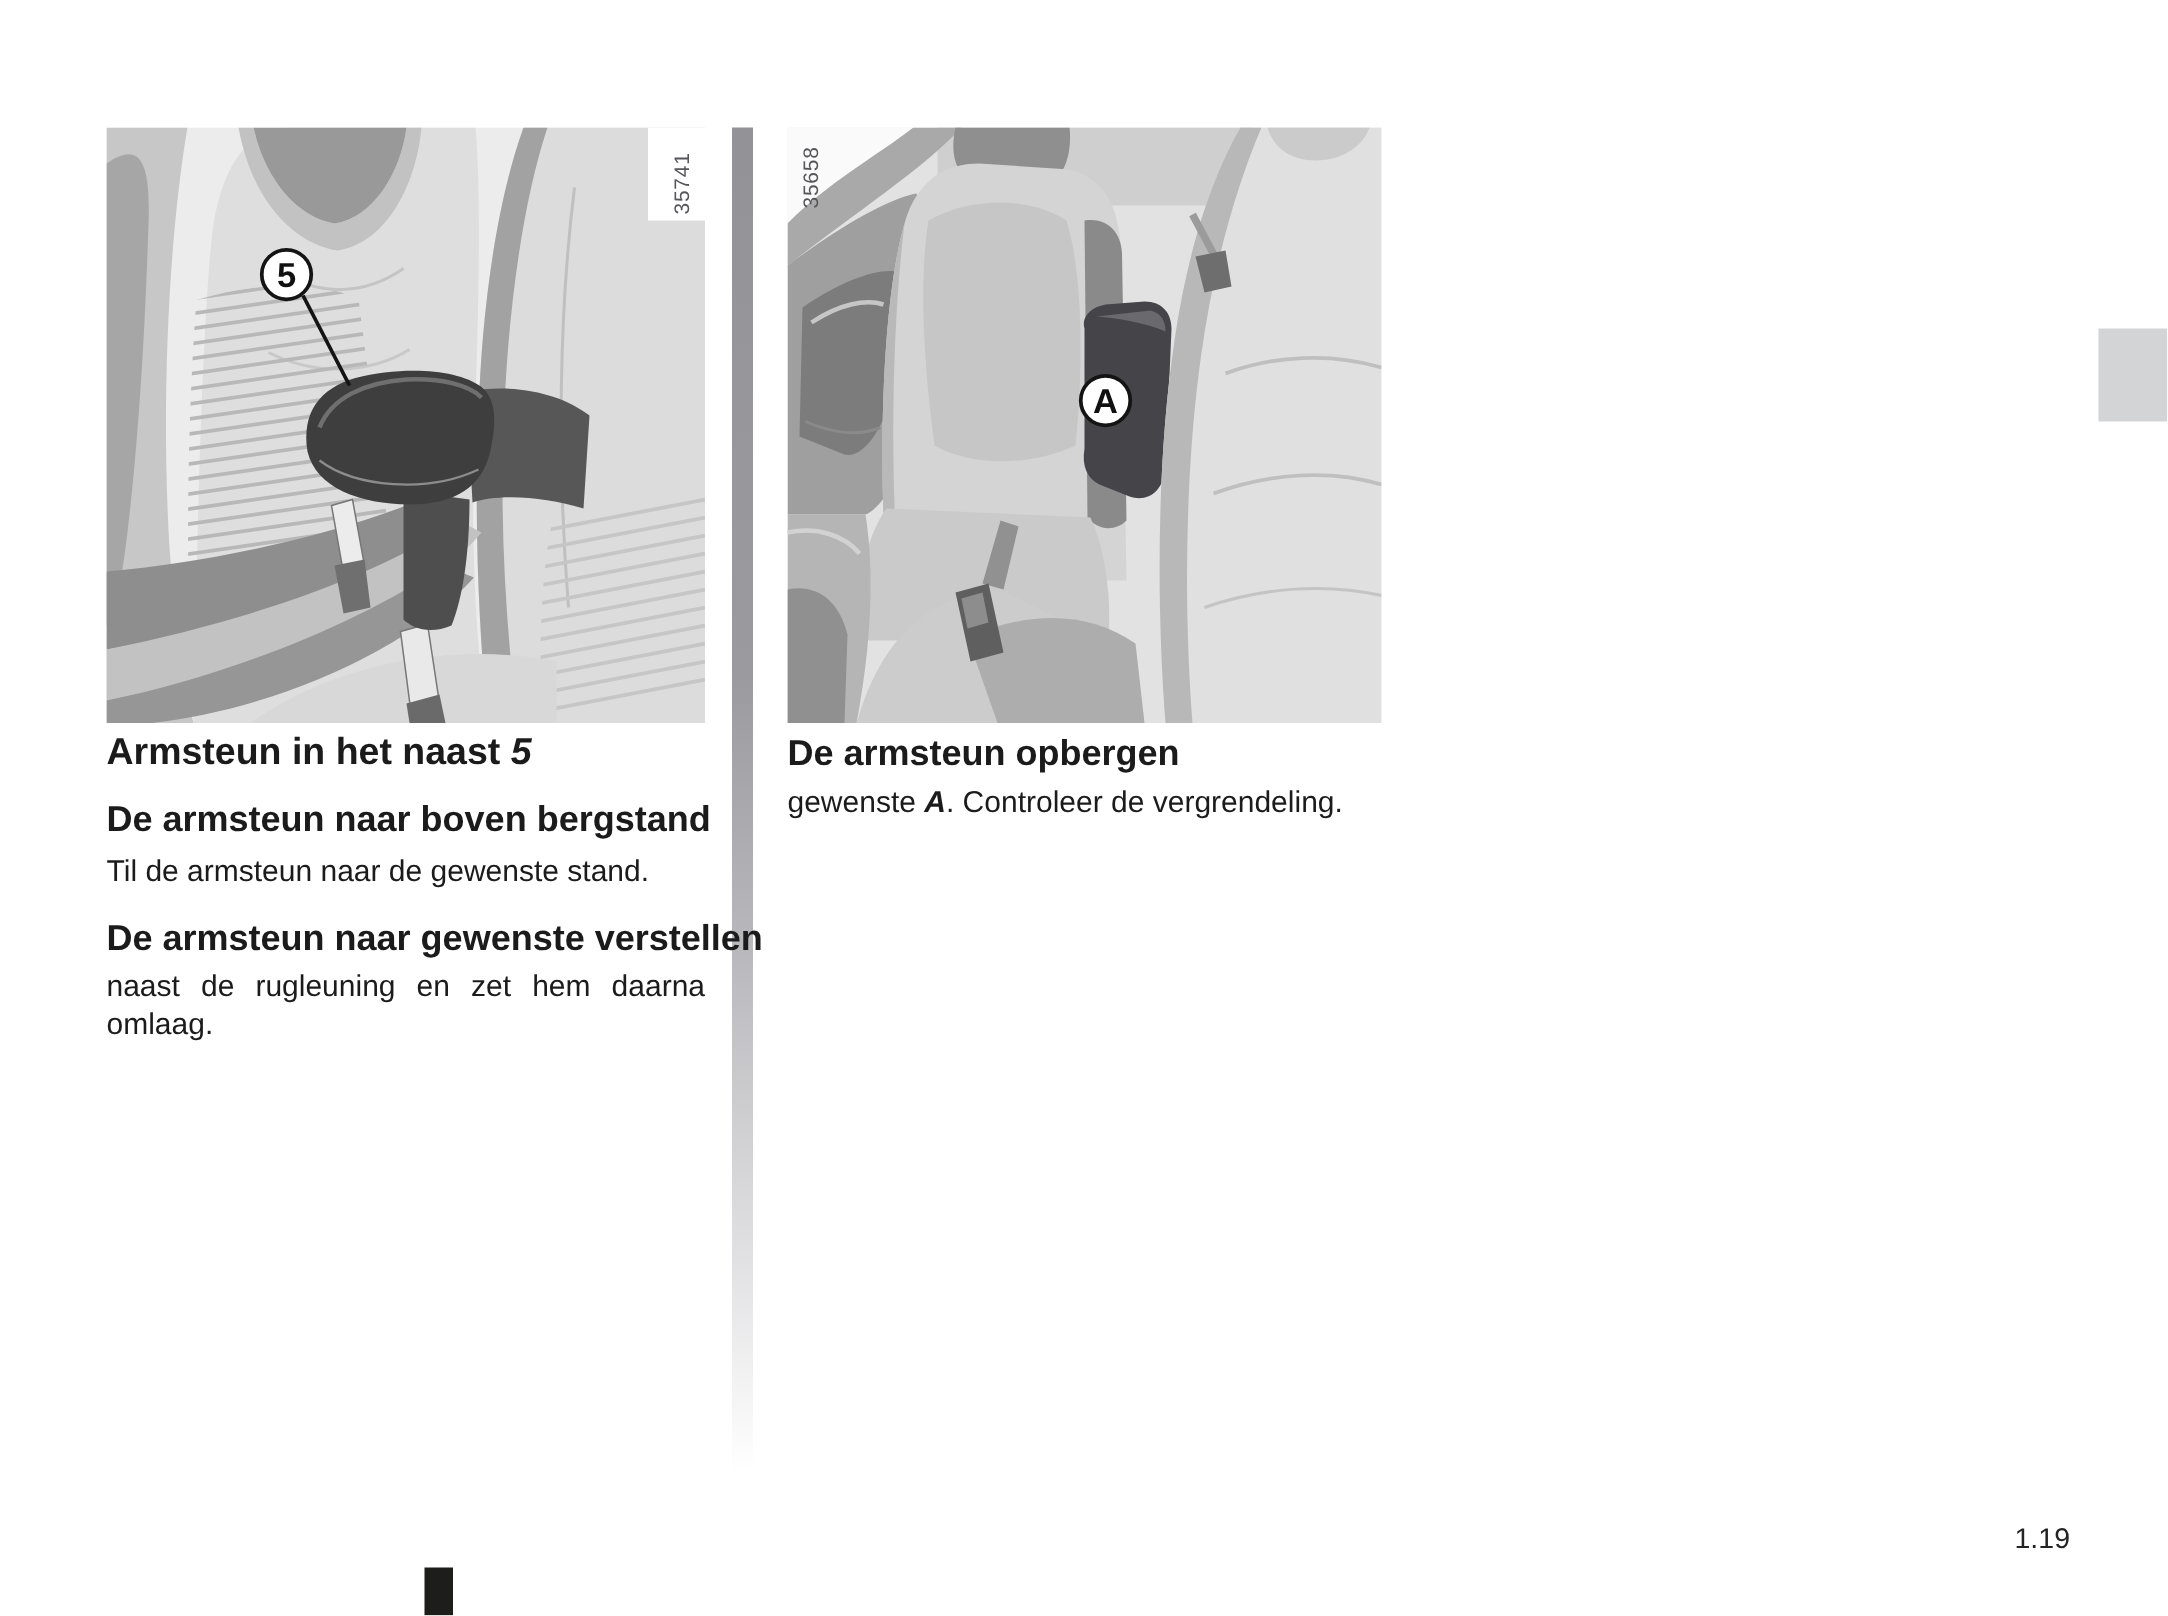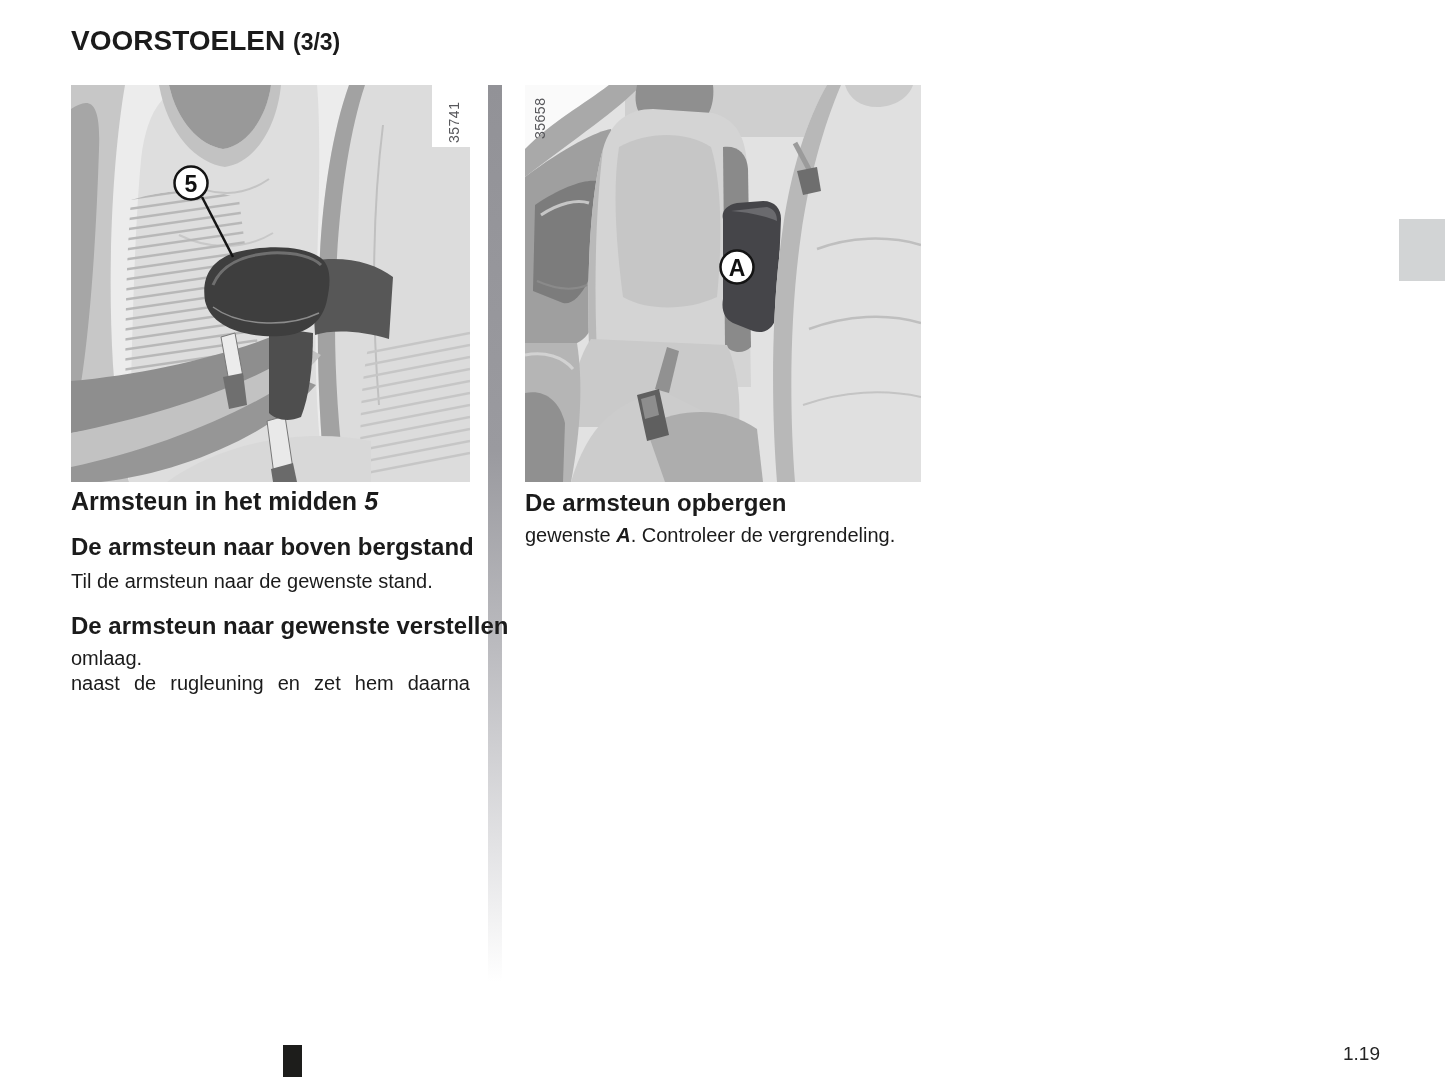--- a/index.html
+++ b/index.html
@@ -31,37 +31,33 @@
   .col-left  .sub-1 { top:48px; }
   .col-left  .body-1 { top:82px; white-space:nowrap; }
   .col-left  .sub-2 { top:127px; }
   .col-left  .body-2 { top:159px; }
   .col-right h3 { top:2px; }
   .col-right p { top:34px; line-height:25px; }
 
   .line { display:block; }
   .just { text-align:justify; text-align-last:justify; }
 
-  .page-number { position:absolute; left:1310px; top:1042px; width:70px; text-align:right; font-size:19px; line-height:24px; color:#242424; }
+  .page-number { position:absolute; left:1310px; top:1015px; width:70px; text-align:right; font-size:19px; line-height:24px; color:#242424; }
 
   .side-tab { position:absolute; left:1399px; top:219px; width:46px; height:62px; background:#d2d4d5; }
   .print-mark { position:absolute; left:283px; top:1045px; width:19px; height:32px; background:#1d1d1b; }
 
   .callout-text { font-size:23px; font-weight:700; fill:#111111; }
   .ref-label { font-size:14px; fill:#57575b; letter-spacing:0.5px; }
 </style>
 </head>
 <body>
 
 <div class="page">
 
-  <h1 class="page-title">
-    <span>VOORSTOELEN</span>
-    <span class="suffix">(3/3)</span>
-  </h1>
 
   <figure class="fig fig-left">
     <svg width="399" height="397" viewBox="0 0 399 397">
       <defs>
         <clipPath id="ribAreaL">
             <path d="M60 115 C95 104 138 101 168 114 L192 300 C162 342 110 376 70 397 L58 397 C52 300 54 190 60 115 Z"></path>
           </clipPath>
         <clipPath id="ribAreaR">
             <path d="M298 258 C330 246 370 242 399 246 L399 397 L290 397 C288 340 290 295 298 258 Z"></path>
           </clipPath>
@@ -217,28 +213,28 @@
 
       <circle cx="212" cy="182" r="16.5" fill="#ffffff" stroke="#141414" stroke-width="2.5"></circle>
       <text class="callout-text" x="212" y="190.5" text-anchor="middle">A</text>
 
       <text class="ref-label" transform="translate(20 54) rotate(-90)">35658</text>
     </svg>
   </figure>
 
   <section class="col col-left">
     <h2>
-      <span>Armsteun in het midden</span><span class="ref-italic">5</span>
+      <span>Armsteun in het naast</span><span class="ref-italic">5</span>
     </h2>
     <h3 class="sub-1">De armsteun naar boven bergstand</h3>
     <p class="body-1">Til de armsteun naar de gewenste stand.</p>
     <h3 class="sub-2">De armsteun naar gewenste verstellen</h3>
     <p class="body-2">
+      <span class="line just">naast de rugleuning en zet hem daarna</span>
       <span class="line">omlaag.</span>
-      <span class="line just">naast de rugleuning en zet hem daarna</span>
     </p>
   </section>
 
   <section class="col col-right">
     <h3>De armsteun opbergen</h3>
     <p>
       <span class="line"><span>gewenste </span><span class="ref-italic">A</span><span>. Controleer de vergrendeling.</span></span>
     </p>
   </section>
 

